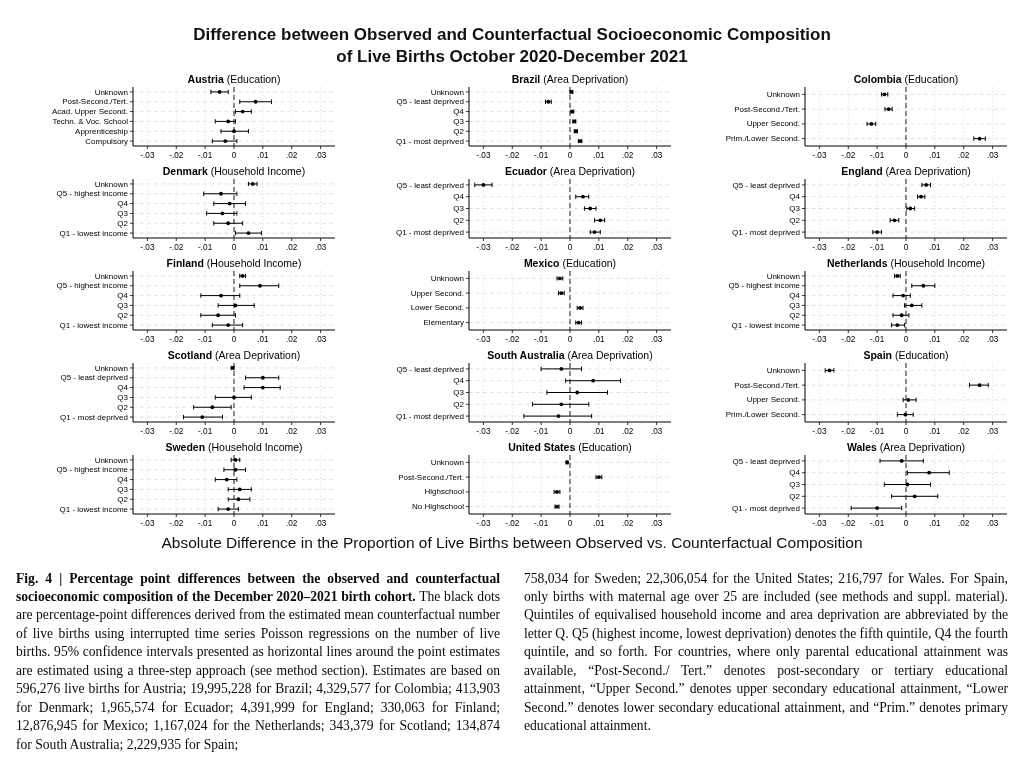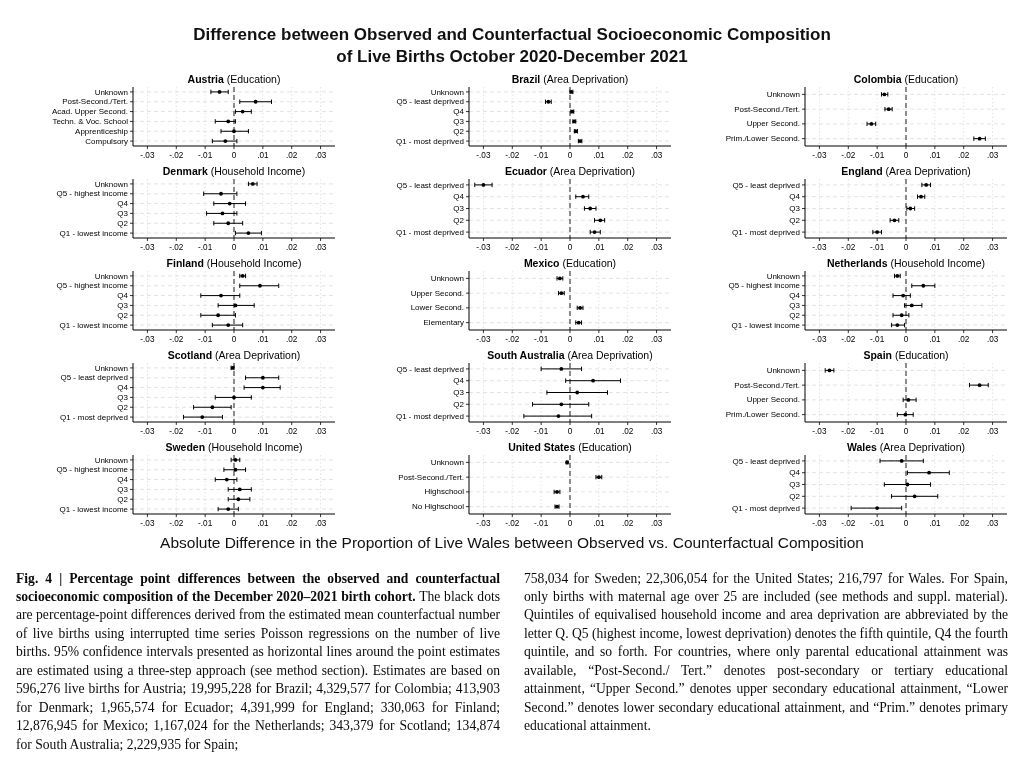--- a/index.html
+++ b/index.html
@@ -973,21 +973,21 @@
         <text x="225" y="86" text-anchor="middle" font-size="8.2" fill="#000">0</text>
         <line x1="253.85714285714286" x2="253.85714285714286" y1="74" y2="77" stroke="#000" stroke-width="0.8"></line>
         <text x="253.85714285714286" y="86" text-anchor="middle" font-size="8.2" fill="#000">.01</text>
         <line x1="282.7142857142857" x2="282.7142857142857" y1="74" y2="77" stroke="#000" stroke-width="0.8"></line>
         <text x="282.7142857142857" y="86" text-anchor="middle" font-size="8.2" fill="#000">.02</text>
         <line x1="311.57142857142856" x2="311.57142857142856" y1="74" y2="77" stroke="#000" stroke-width="0.8"></line>
         <text x="311.57142857142856" y="86" text-anchor="middle" font-size="8.2" fill="#000">.03</text>
       </svg>
     </div>
 
-  <div class="xaxis-label">Absolute Difference in the Proportion of Live Wales between Observed vs. Counterfactual Composition</div>
+  <div class="xaxis-label">Absolute Difference in the Proportion of Live Births between Observed vs. Counterfactual Composition</div>
 
   <div class="caption">
     <div class="col">
       <span class="cap-bold">Fig. 4 | </span><span class="cap-bold">Percentage point differences between the observed and counterfactual socioeconomic composition of the December 2020–2021 birth cohort.</span><span> The black dots are percentage-point differences derived from the estimated mean counterfactual number of live births using interrupted time series Poisson regressions on the number of live births. 95% confidence intervals presented as horizontal lines around the point estimates are estimated using a three-step approach (see method section). Estimates are based on 596,276 live births for Austria; 19,995,228 for Brazil; 4,329,577 for Colombia; 413,903 for Denmark; 1,965,574 for Ecuador; 4,391,999 for England; 330,063 for Finland; 12,876,945 for Mexico; 1,167,024 for the Netherlands; 343,379 for Scotland; 134,874 for South Australia; 2,229,935 for Spain;</span>
     </div>
     <div class="col">
       <span>758,034 for Sweden; 22,306,054 for the United States; 216,797 for Wales. For Spain, only births with maternal age over 25 are included (see methods and suppl. material). Quintiles of equivalised household income and area deprivation are abbreviated by the letter Q. Q5 (highest income, lowest deprivation) denotes the fifth quintile, Q4 the fourth quintile, and so forth. For countries, where only parental educational attainment was available, “Post-Second./ Tert.” denotes post-secondary or tertiary educational attainment, “Upper Second.” denotes upper secondary educational attainment, “Lower Second.” denotes lower secondary educational attainment, and “Prim.” denotes primary educational attainment.</span>
     </div>
   </div>
 

